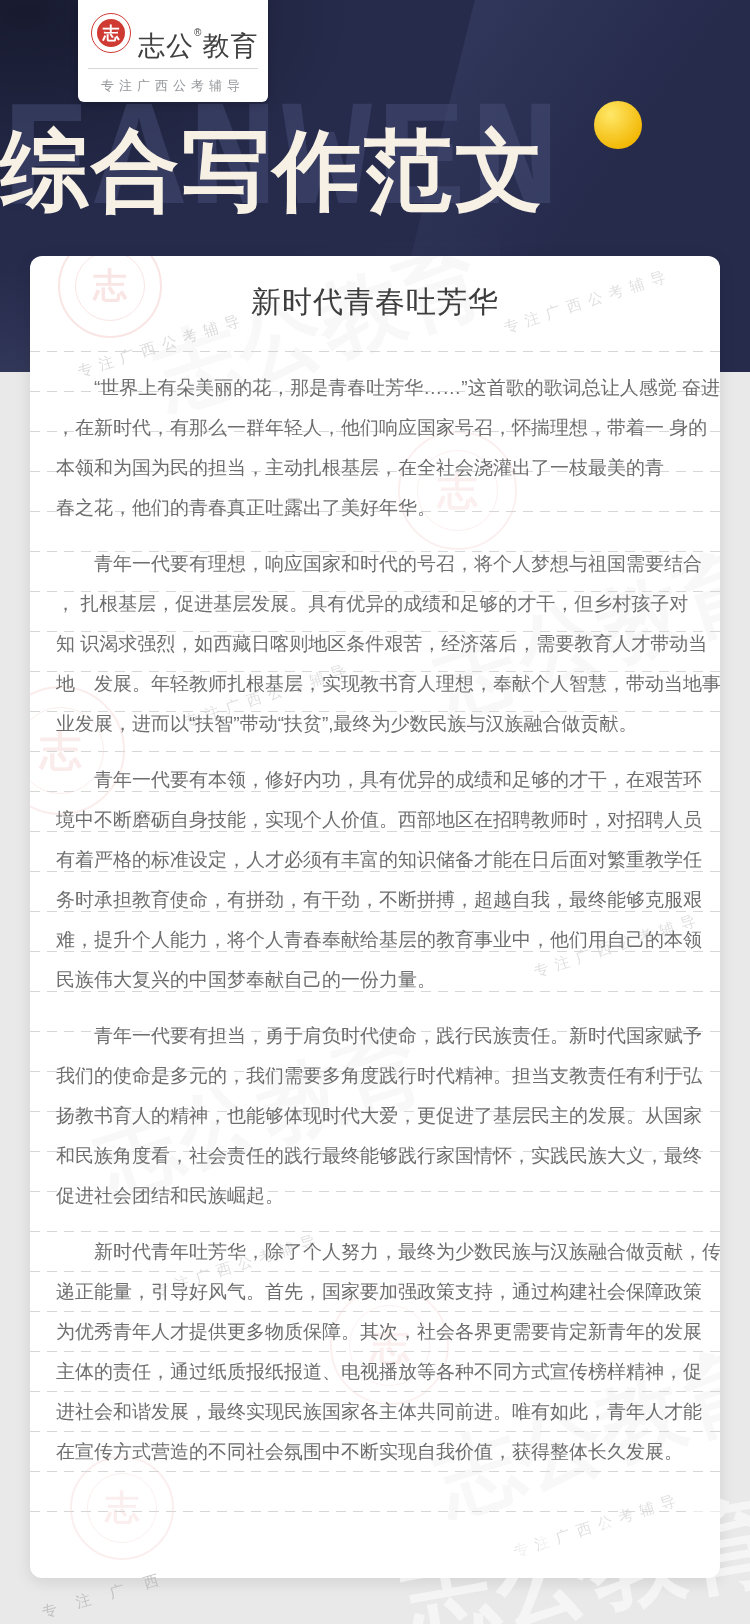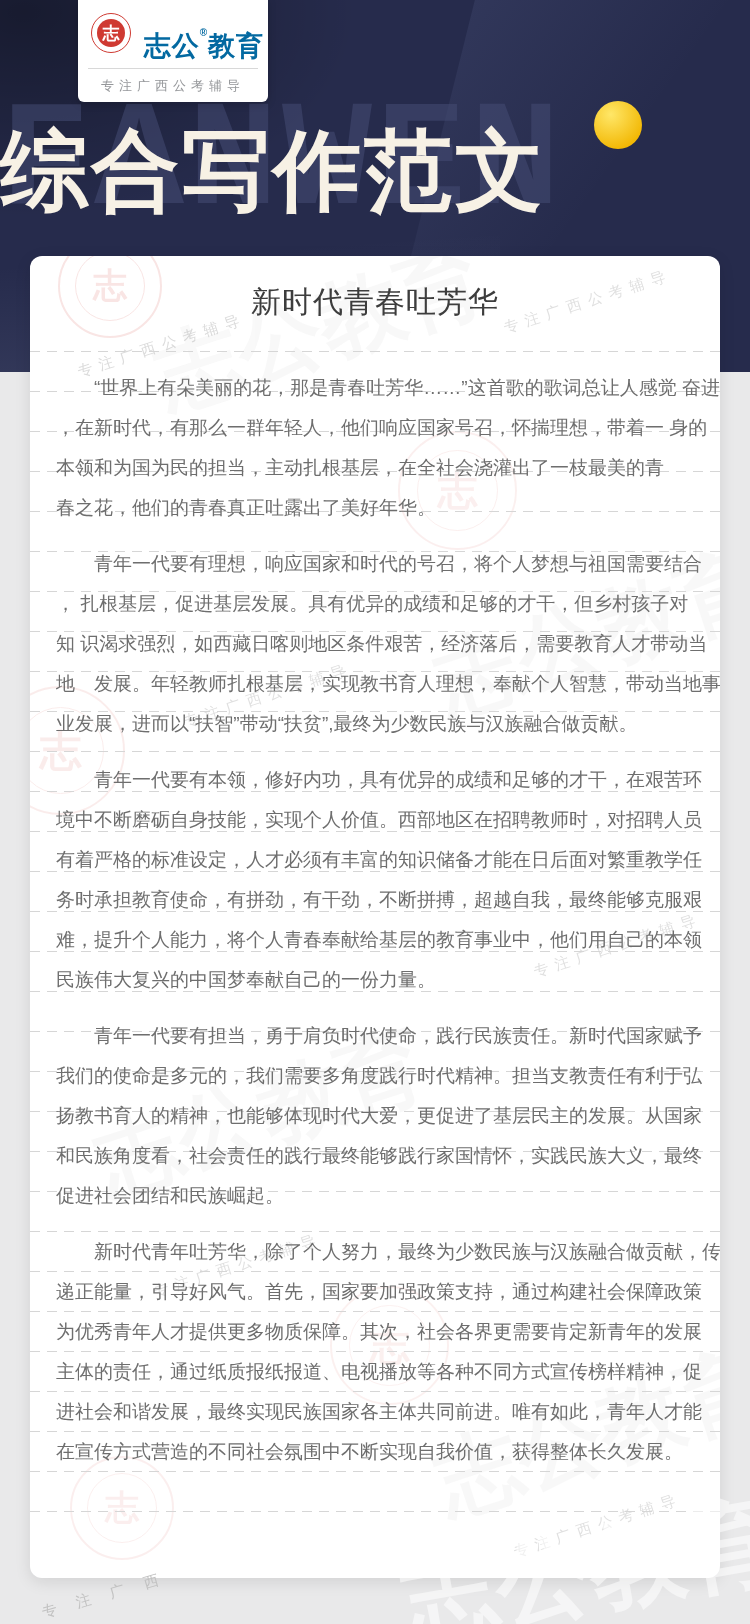--- a/index.html
+++ b/index.html
@@ -44,22 +44,22 @@
   .seal{
     position:absolute;left:13px;top:13px;width:40px;height:40px;border-radius:50%;
     border:1.5px solid #cf3a32;display:flex;align-items:center;justify-content:center;
     box-sizing:border-box;
   }
   .seal-inner{
     width:28px;height:28px;border-radius:50%;background:#cf3a32;color:#ffffff;
     font-size:17px;font-weight:700;display:flex;align-items:center;justify-content:center;
   }
   .brand-name{
-    position:absolute;left:60px;top:28px;width:126px;text-align:right;
-    font-size:27px;font-weight:700;color:#0369a1;letter-spacing:1px;white-space:nowrap;
+    position:absolute;left:60px;top:28px;width:126px;text-align:left;
+    font-size:27px;font-weight:400;color:#404040;letter-spacing:1px;white-space:nowrap;
   }
   .brand-name sup{font-size:10px;vertical-align:top;line-height:1;}
   .logo-divider{position:absolute;left:10px;right:10px;top:68px;height:1px;background:#d8d8d8;}
   .logo-tagline{
     position:absolute;left:0;top:77px;width:100%;text-align:center;
     font-size:13px;color:#95979a;letter-spacing:5px;white-space:nowrap;
   }
   
   .card{
     position:absolute;left:30px;top:256px;width:690px;height:1322px;background:#ffffff;

